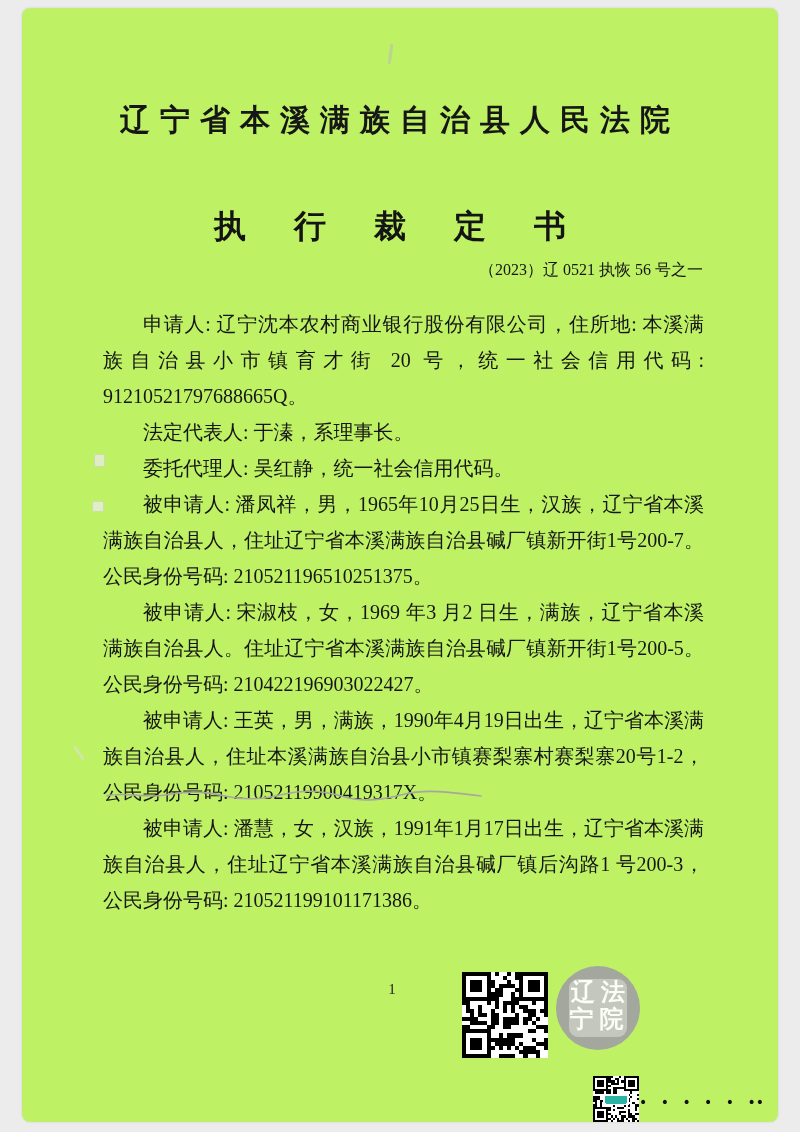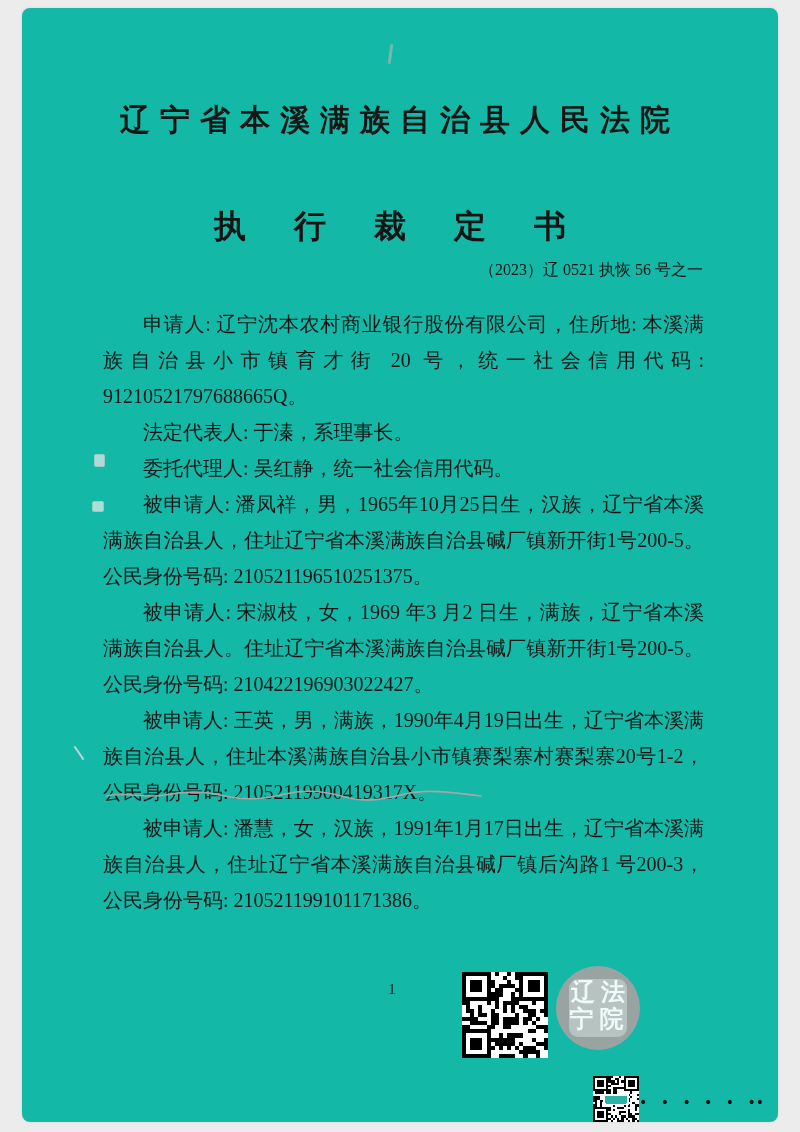--- a/index.html
+++ b/index.html
@@ -6,21 +6,21 @@
   body{
     width:800px;height:1132px;
     background:#ececec;
     overflow:hidden;
     font-family:"Liberation Serif","DejaVu Serif",serif;
     position:relative;
   }
   .page{
     position:absolute;left:22px;top:8px;
     width:756px;height:1114px;
-    background:#14b8a6;
+    background:#bef264;
     border-radius:8px;
     box-shadow:0 0 3px rgba(0,0,0,0.10);
   }
   .court-title{
     position:absolute;top:92px;left:0;width:100%;
     text-align:center;
     font-size:30px;font-weight:bold;
     letter-spacing:10px;
     color:#161616;
     white-space:nowrap;
@@ -100,21 +100,21 @@
   <div class="court-title">辽宁省本溪满族自治县人民法院</div>
 
   <div class="doc-title">执 行 裁 定 书</div>
 
   <div class="case-no">（2023）辽 0521 执恢 56 号之一</div>
 
   <div class="body-text">
     <p>申请人: 辽宁沈本农村商业银行股份有限公司，住所地: 本溪满族自治县小市镇育才街 20 号，统一社会信用代码: 91210521797688665Q。</p>
     <p>法定代表人: 于溱，系理事长。</p>
     <p>委托代理人: 吴红静，统一社会信用代码。</p>
-    <p>被申请人: 潘凤祥，男，1965年10月25日生，汉族，辽宁省本溪满族自治县人，住址辽宁省本溪满族自治县碱厂镇新开街1号200-5。公民身份号码: 210521196510251375。</p>
+    <p>被申请人: 潘凤祥，男，1965年10月25日生，汉族，辽宁省本溪满族自治县人，住址辽宁省本溪满族自治县碱厂镇新开街1号200-7。公民身份号码: 210521196510251375。</p>
     <p>被申请人: 宋淑枝，女，1969 年3 月2 日生，满族，辽宁省本溪满族自治县人。住址辽宁省本溪满族自治县碱厂镇新开街1号200-5。公民身份号码: 210422196903022427。</p>
     <p>被申请人: 王英，男，满族，1990年4月19日出生，辽宁省本溪满族自治县人，住址本溪满族自治县小市镇赛梨寨村赛梨寨20号1-2，公民身份号码: 21052119900419317X。</p>
     <p>被申请人: 潘慧，女，汉族，1991年1月17日出生，辽宁省本溪满族自治县人，住址辽宁省本溪满族自治县碱厂镇后沟路1 号200-3，公民身份号码: 210521199101171386。</p>
   </div>
 
   <svg class="underline-svg" viewBox="0 0 380 16">
     <path d="M2,9 C 20,4 40,12 60,8 S 100,4 120,9 S 160,12 180,7 S 220,4 240,10 S 280,12 300,7 S 345,5 376,9" fill="none" stroke="#a9a6a2" stroke-width="1.6" stroke-linecap="round"></path>
   </svg>
 
   <div class="page-num">1</div>

